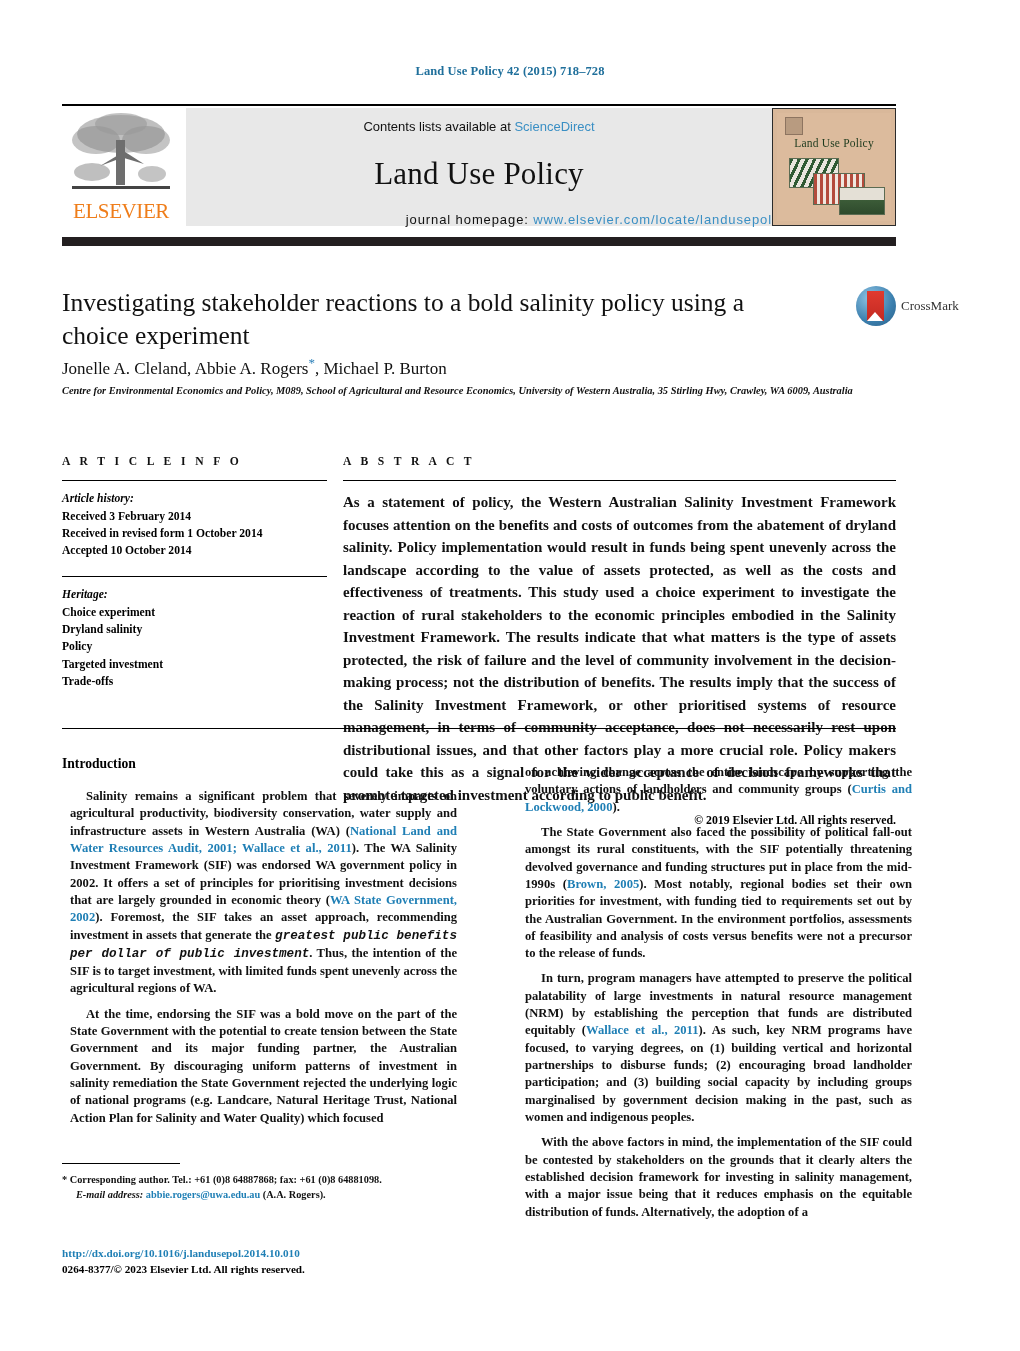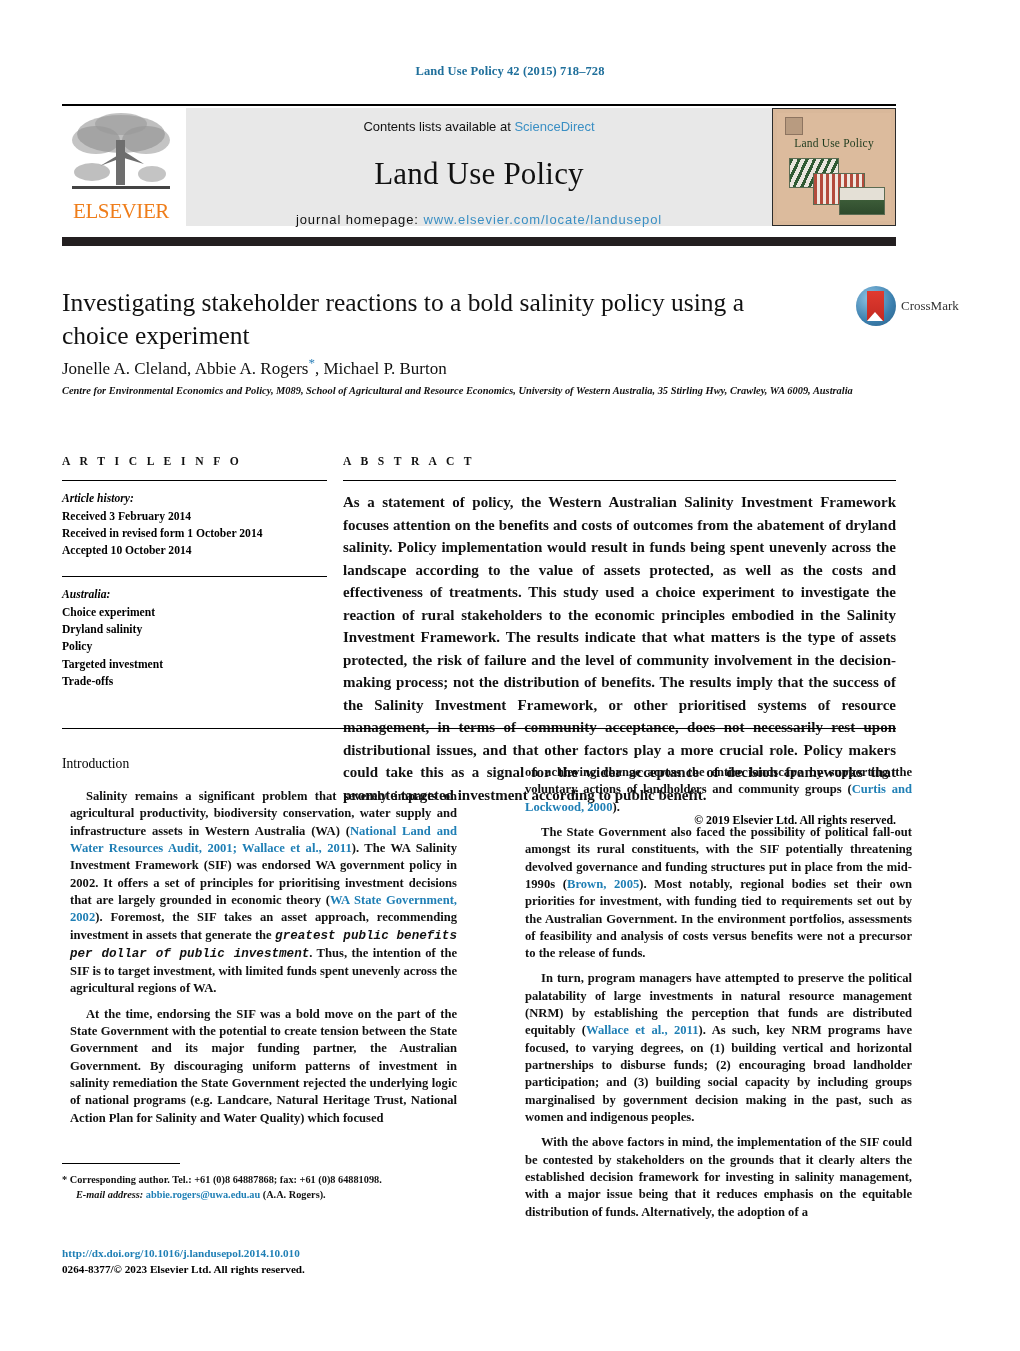--- a/index.html
+++ b/index.html
@@ -105,20 +105,21 @@
     font-family: "Liberation Serif", serif;
     color: #111;
     letter-spacing: 0.2px;
   }
   .jb-home {
     margin-top: 20px;
     font-size: 13px;
     font-family: "Liberation Sans", sans-serif;
     letter-spacing: 0.9px;
     color: #111;
+    text-align: right;
   }
   .jb-home .url {
     color: #3a8fc4;
   }
   .cover {
     position: absolute;
     right: 0;
     top: 0;
     width: 124px;
     height: 118px;
@@ -307,21 +308,21 @@
     width: 403px;
   }
   .col-right {
     position: absolute;
     top: 756px;
     left: 517px;
     width: 403px;
   }
   .h-intro {
     font-size: 13.6px;
-    font-weight: normal;
+    font-weight: bold;
     margin: 0 0 16px 0;
     font-family: "Liberation Serif", serif;
   }
   .para {
     font-size: 12.6px;
     line-height: 1.375;
     text-align: justify;
     text-indent: 16px;
     margin: 8px;
     font-weight: bold;
@@ -439,21 +440,21 @@
     <div class="sechead">A R T I C L E   I N F O</div>
     <div class="hr-thin"></div>
     <div class="ai-group">
       <span class="lbl">Article history:</span>
       <span class="itm">Received 3 February 2014</span>
       <span class="itm">Received in revised form 1 October 2014</span>
       <span class="itm">Accepted 10 October 2014</span>
     </div>
     <div class="hr-thin2"></div>
     <div class="ai-group">
-      <span class="lbl">Australia:</span>
+      <span class="lbl">Heritage:</span>
       <span class="itm">Choice experiment</span>
       <span class="itm">Dryland salinity</span>
       <span class="itm">Policy</span>
       <span class="itm">Targeted investment</span>
       <span class="itm">Trade-offs</span>
     </div>
   </div>
 
   <div class="ab-col">
     <div class="sechead">A B S T R A C T</div>

